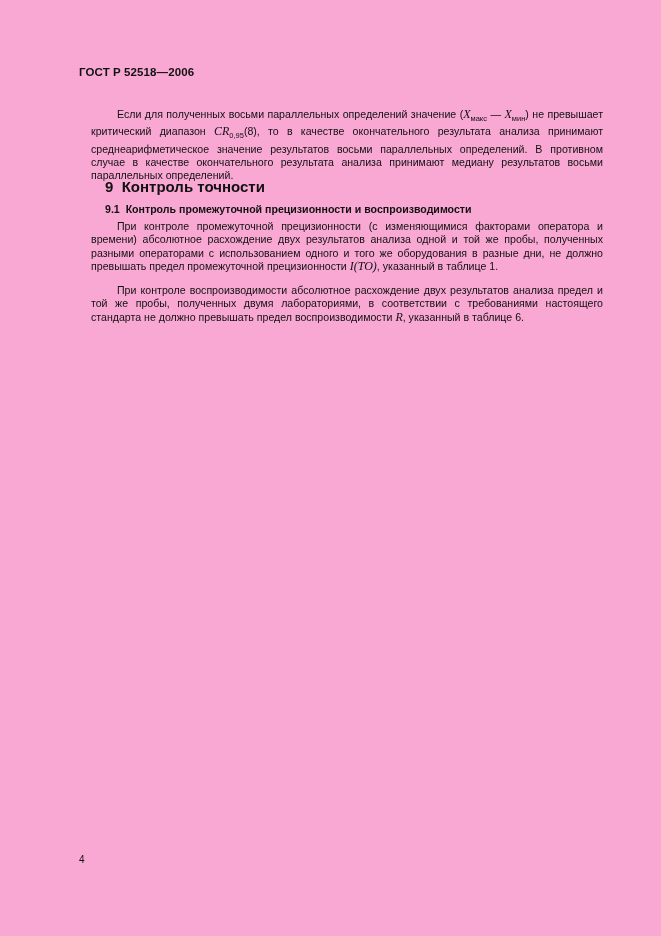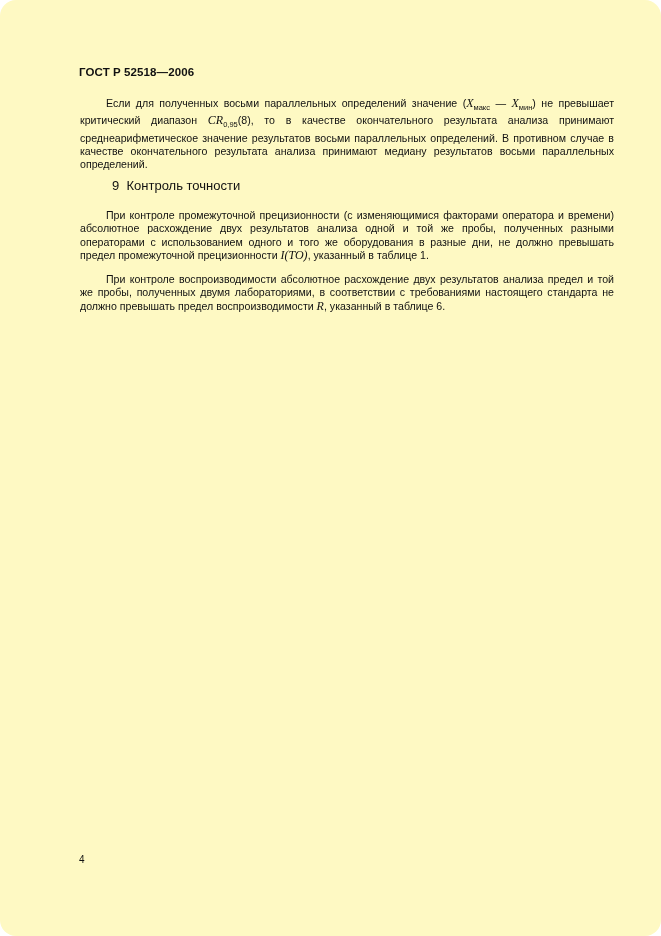--- a/index.html
+++ b/index.html
@@ -1,43 +1,46 @@
 <!DOCTYPE html>
 <html><head>
 <meta charset="utf-8">
 <style>
   html, body { margin:0; padding:0; background:#ffffff; }
   body { width:661px; height:936px; position:relative; overflow:hidden;
          font-family:"Liberation Sans", sans-serif; color:#111; }
-  .page { position:absolute; left:0; top:0; width:661px; height:936px; background:#fef9c3;border-radius:16px; }
+  .page { position:absolute; left:0; top:0; width:661px; height:936px; background:#f9a8d4; }
   .hdr { position:absolute; left:79px; top:66px; font-size:11.5px; font-weight:bold; letter-spacing:0.1px; }
   .body { position:absolute; left:79px; width:536px; font-size:10.6px; line-height:13.3px; text-align:justify; }
-  .p { text-indent:26px; margin:1px; }
+  .p { text-indent:26px; margin:12px; }
   .math { font-family:"Liberation Serif", serif; font-style:italic; font-size:12px; }
   .sub { font-size:7.5px; vertical-align:-3px; font-style:normal; font-family:"Liberation Sans", sans-serif; }
-  .h1 { position:absolute; left:112px; top:178px; font-size:13px; font-weight:normal; }
+  .h1 { position:absolute; left:105px; top:178px; font-size:15px; font-weight:bold; }
   .h2 { position:absolute; left:105px; top:203px; font-size:10.6px; font-weight:bold; }
   .pgnum { position:absolute; left:79px; top:854px; font-size:10px; }
   .last-line { text-align-last:left; }
 </style>
 </head>
 <body>
 
 <div class="page">
 
   <div class="hdr">ГОСТ Р 52518—2006</div>
 
   <div class="body" style="top:96px;">
     <p class="p last-line"><span>Если для полученных восьми параллельных определений значение (</span><span class="math"><span>X</span><span class="sub">макс</span></span><span> — </span><span class="math"><span>X</span><span class="sub">мин</span></span><span>) не превышает критический диапазон </span><span class="math"><span>CR</span><span class="sub">0,95</span></span><span>(8), то в качестве окончательного результата анализа принимают среднеарифметическое значение результатов восьми параллельных определений. В противном случае в качестве окончательного результата анализа принимают медиану результатов восьми параллельных определений.</span></p>
   </div>
 
   <div class="h1">
     <span>9</span>&nbsp;&nbsp;<span>Контроль точности</span>
   </div>
 
+  <div class="h2">
+    <span>9.1</span>&nbsp;&nbsp;<span>Контроль промежуточной прецизионности и воспроизводимости</span>
+  </div>
 
   <div class="body" style="top:208px;">
     <p class="p last-line"><span>При контроле промежуточной прецизионности (с изменяющимися факторами оператора и времени) абсолютное расхождение двух результатов анализа одной и той же пробы, полученных разными операторами с использованием одного и того же оборудования в разные дни, не должно превышать предел промежуточной прецизионности </span><span class="math">I(TO)</span><span>, указанный в таблице 1.</span></p>
   </div>
 
   <div class="body" style="top:272px;">
     <p class="p last-line"><span>При контроле воспроизводимости абсолютное расхождение двух результатов анализа предел и той же пробы, полученных двумя лабораториями, в соответствии с требованиями настоящего стандарта не должно превышать предел воспроизводимости </span><span class="math">R</span><span>, указанный в таблице 6.</span></p>
   </div>
 
   <div class="pgnum">4</div>

